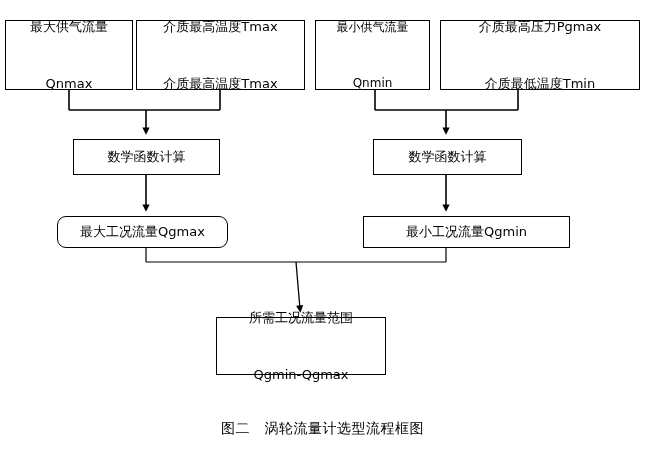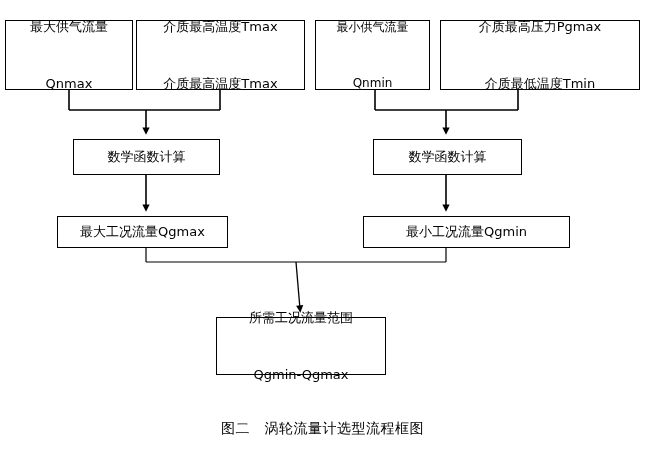--- a/index.html
+++ b/index.html
@@ -48,21 +48,21 @@
   #node-qnmax   { left: 5px;   top: 20px;  width: 128px; height: 70px; font-size: 13px; }
   #node-pgmin   { left: 136px; top: 20px;  width: 169px; height: 70px; font-size: 13px; }
   #node-qnmin   { left: 315px; top: 20px;  width: 115px; height: 70px; font-size: 12px; }
   #node-pgmax   { left: 440px; top: 20px;  width: 200px; height: 70px; font-size: 13px; }
 
   
   #node-calc-left  { left: 73px;  top: 139px; width: 147px; height: 36px; font-size: 13px; }
   #node-calc-right { left: 373px; top: 139px; width: 149px; height: 36px; font-size: 13px; }
 
   
-  #node-qgmax { left: 57px;  top: 216px; width: 171px; height: 32px; font-size: 13px; }
+  #node-qgmax { left: 57px;  top: 216px; width: 171px; height: 32px; font-size: 13px; border-radius: 9px; }
   #node-qgmin { left: 363px; top: 216px; width: 207px; height: 32px; font-size: 13px; text-align: right; }
 
   
   #node-range { left: 216px; top: 317px; width: 170px; height: 58px; font-size: 13px; }
 
   
   #connectors {
     position: absolute;
     left: 0;
     top: 0;

